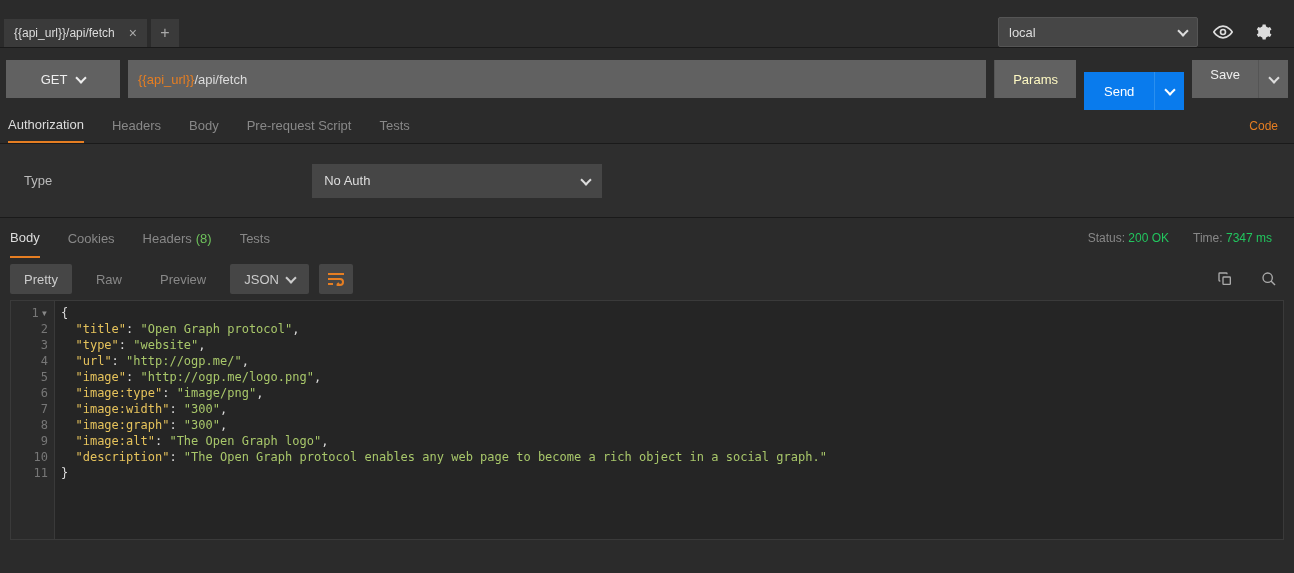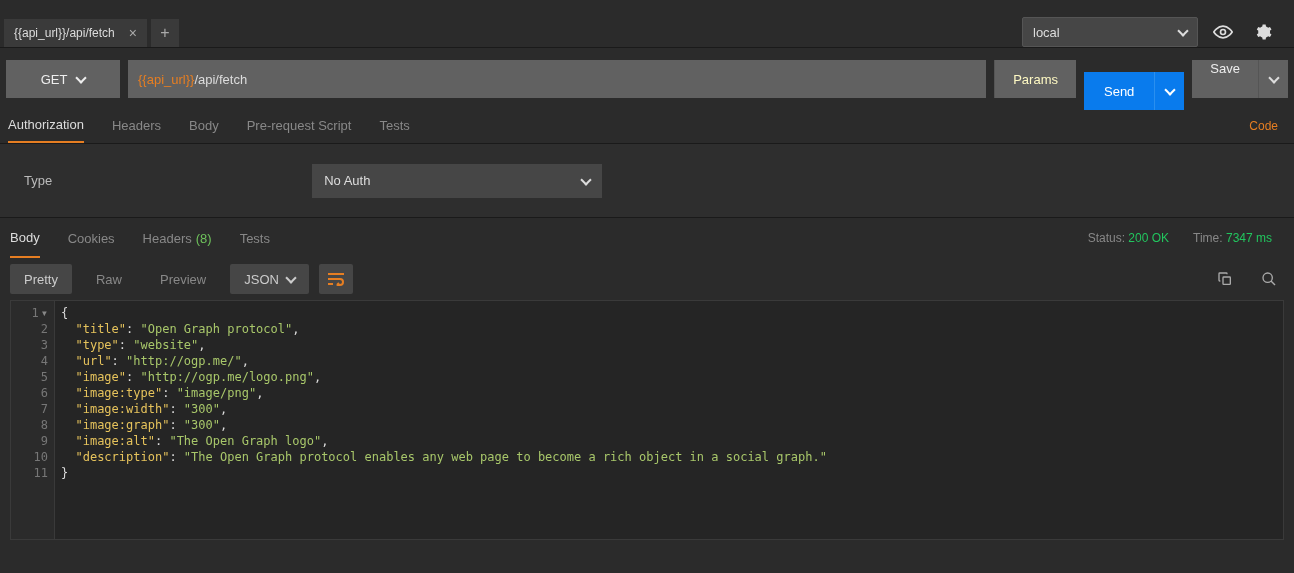--- a/index.html
+++ b/index.html
@@ -38,21 +38,21 @@
 .tab-plus {
   width: 28px; height: 28px; display: flex; align-items: center; justify-content: center;
   color: #aaa; cursor: pointer; font-size: 16px; margin-left: 4px;
   background: #3a3a3a;
 }
 .top-right { display: flex; align-items: center; gap: 10px; padding-right: 16px; }
 .env-select {
   background: #464646;
   border: 1px solid #555;
   height: 30px;
-  width: 176px;
+  width: 200px;
   display: flex;
   align-items: center;
   justify-content: space-between;
   padding: 0 10px;
   color: #ddd;
   cursor: pointer;
   border-radius: 2px;
   margin-left: 48px;
 }
 .icon-btn {
@@ -123,23 +123,23 @@
   cursor: pointer;
   color: #fff;
 }
 .save-btn {
   height: 38px;
   display: flex;
 }
 .save-main {
   background: #616161;
   color: #eee;
-  padding: 1px 18px;
-  display: flex;
-  align-items: flex-start;
+  padding: 16px 18px;
+  display: flex;
+  align-items: flex-end;
   cursor: pointer;
 }
 .save-drop {
   background: #616161;
   width: 30px;
   display: flex;
   align-items: center;
   justify-content: center;
   border-left: 1px solid #555;
   cursor: pointer; color: #ddd;

